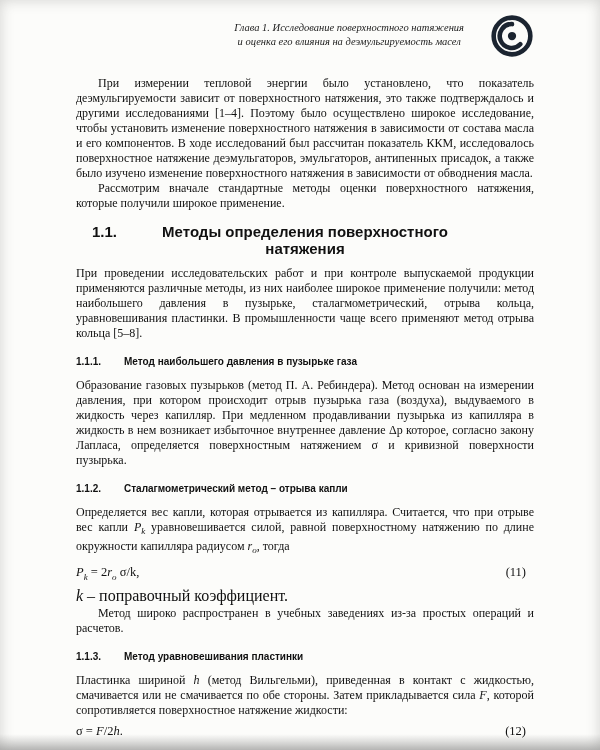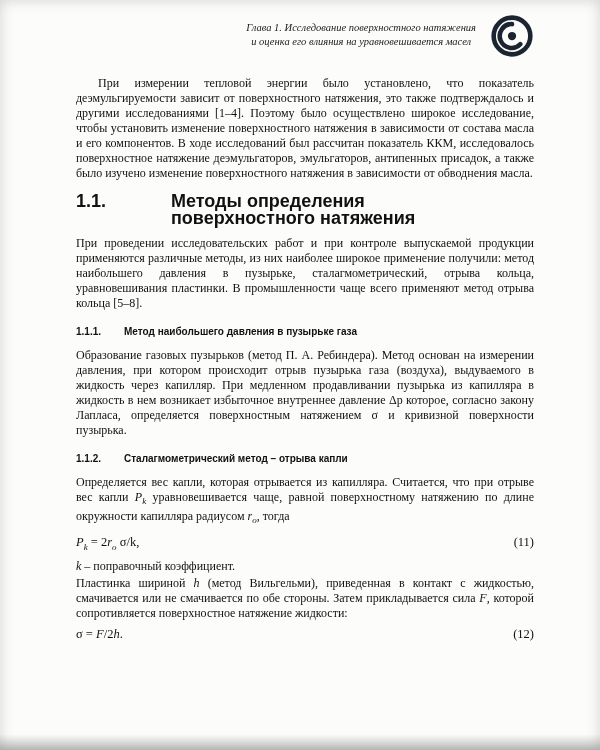--- a/index.html
+++ b/index.html
@@ -18,109 +18,115 @@
     box-shadow: inset 0 0 14px rgba(60,60,60,0.22);
   }
   .scan-bottom {
     position: absolute; left: 0; right: 0; bottom: 0; height: 16px;
     background: linear-gradient(to bottom, rgba(0,0,0,0) 0%, rgba(90,90,90,0.30) 85%, rgba(120,120,120,0.45) 100%);
     pointer-events: none;
   }
   
   .running-header {
     display: flex; justify-content: flex-end; align-items: flex-start;
-    gap: 14px; margin-bottom: 16px; min-height: 46px;
+    gap: 26px; margin-bottom: 16px; min-height: 46px;
   }
   .header-text {
     font-style: italic; font-size: 10.5px; line-height: 13.5px;
     text-align: center; padding-top: 7px; color: #1a1a1a;
   }
   .logo { width: 44px; height: 44px; flex: 0 0 auto; }
   
   .para {
     font-size: 12px; line-height: 15px; text-align: justify;
   }
   .indent { text-indent: 22px; }
   .var { font-style: italic; }
   sub.var { font-size: 9px; }
   h2.sec {
     font-family: "Liberation Sans", sans-serif;
-    font-size: 18px; font-weight: bold; line-height: 17px;
-    display: flex; margin: 12px 0 9px 0; gap: 47px;
+    font-size: 15px; font-weight: bold; line-height: 17px;
+    display: flex; margin: 12px 0 9px 16px;
   }
   h2.sec .hnum { width: 48px; flex: 0 0 auto; }
-  h2.sec .htitle { max-width: 330px; }
+  h2.sec .htitle { max-width: 330px; text-align: center; }
   h3.subsec {
     font-family: Liberation Sans, sans-serif;
     font-size: 10px; font-weight: bold; line-height: 15px;
     display: flex; margin: 13px 0 9px 0;
   }
   h3.subsec .hnum { width: 48px; flex: 0 0 auto; }
   .equation {
     position: relative; 
     font-size: 12.5px; margin: 5px 0 4px 0; line-height: 17px;
   }
-  .eq-num { position: absolute; right: 0; top: 0; font-style: normal; }
-  .note { font-size: 12px; line-height: 14.7px; font-family: Liberation Serif, serif; }
+  .eq-num { position: absolute; right: 8px; top: 0; font-style: normal; }
+  .note { font-size: 16px; line-height: 14.7px; font-family: Liberation Serif, serif; }
   .spacer-sm { height: 2px; }
 </style>
 </head>
 <body>
 
 <div class="page">
 
   <header class="running-header">
     <div class="header-text">
       <div>Глава 1. Исследование поверхностного натяжения</div>
-      <div>и оценка его влияния на уравновешивается масел</div>
+      <div>и оценка его влияния на деэмульгируемость масел</div>
     </div>
     <div class="logo">
       <svg viewBox="0 0 48 48" width="44" height="44" aria-hidden="true">
         <circle cx="24" cy="24" r="20" fill="none" stroke="#1b2430" stroke-width="5"></circle>
         <path d="M24 11 a13 13 0 1 0 9 22" fill="none" stroke="#1b2430" stroke-width="5" stroke-linecap="round"></path>
         <circle cx="24" cy="24" r="4.5" fill="#1b2430"></circle>
       </svg>
     </div>
   </header>
 
   <main>
 
     <p class="para indent">При измерении тепловой энергии было установлено, что показатель деэмульгируемости зависит от поверхностного натяжения, это также подтверждалось и другими исследованиями [1–4]. Поэтому было осуществлено широкое исследование, чтобы установить изменение поверхностного натяжения в зависимости от состава масла и его компонентов. В ходе исследований был рассчитан показатель ККМ, исследовалось поверхностное натяжение деэмульгаторов, эмульгаторов, антипенных присадок, а также было изучено изменение поверхностного натяжения в зависимости от обводнения масла.</p>
+    <p class="para indent">Рассмотрим вначале стандартные методы оценки поверхностного натяжения, которые получили широкое применение.</p>
 
     <h2 class="sec">
       <span class="hnum">1.1.</span>
       <span class="htitle">Методы определения поверхностного натяжения</span>
     </h2>
 
     <p class="para">При проведении исследовательских работ и при контроле выпускаемой продукции применяются различные методы, из них наиболее широкое применение получили: метод наибольшего давления в пузырьке, сталагмометрический, отрыва кольца, уравновешивания пластинки. В промышленности чаще всего применяют метод отрыва кольца [5–8].</p>
 
     <h3 class="subsec">
       <span class="hnum">1.1.1.</span>
       <span class="htitle">Метод наибольшего давления в пузырьке газа</span>
     </h3>
 
     <p class="para">Образование газовых пузырьков (метод П. А. Ребиндера). Метод основан на измерении давления, при котором происходит отрыв пузырька газа (воздуха), выдуваемого в жидкость через капилляр. При медленном продавливании пузырька из капилляра в жидкость в нем возникает избыточное внутреннее давление Δp которое, согласно закону Лапласа, определяется поверхностным натяжением σ и кривизной поверхности пузырька.</p>
 
     <h3 class="subsec">
       <span class="hnum">1.1.2.</span>
       <span class="htitle">Сталагмометрический метод – отрыва капли</span>
     </h3>
 
-    <p class="para"><span>Определяется вес капли, которая отрывается из капилляра. Считается, что при отрыве вес капли </span><span class="var">P</span><sub class="var">k</sub><span> уравновешивается чаще, равной поверхностному натяжению по длине окружности капилляра радиусом </span><span class="var">r</span><sub class="var">o</sub><span>, тогда</span></p>
+    <p class="para"><span>Определяется вес капли, которая отрывается из капилляра. Считается, что при отрыве вес капли </span><span class="var">P</span><sub class="var">k</sub><span> уравновешивается силой, равной поверхностному натяжению по длине окружности капилляра радиусом </span><span class="var">r</span><sub class="var">o</sub><span>, тогда</span></p>
 
     <div class="equation">
       <span class="var">P</span><sub class="var">k</sub><span> = 2</span><span class="var">r</span><sub class="var">o</sub><span> σ/k,</span>
       <span class="eq-num">(11)</span>
     </div>
 
     <p class="note"><span class="var">k</span><span> – поправочный коэффициент.</span></p>
 
     <div class="spacer-sm"></div>
 
+    <p class="para indent">Метод широко распространен в учебных заведениях из-за простых операций и расчетов.</p>
 
+    <h3 class="subsec">
+      <span class="hnum">1.1.3.</span>
+      <span class="htitle">Метод уравновешивания пластинки</span>
+    </h3>
 
     <p class="para"><span>Пластинка шириной </span><span class="var">h</span><span> (метод Вильгельми), приведенная в контакт с жидкостью, смачивается или не смачивается по обе стороны. Затем прикладывается сила </span><span class="var">F</span><span>, которой сопротивляется поверхностное натяжение жидкости:</span></p>
 
     <div class="equation">
       <span>σ = </span><span class="var">F</span><span>/2</span><span class="var">h</span><span>.</span>
       <span class="eq-num">(12)</span>
     </div>
 
   </main>
 

